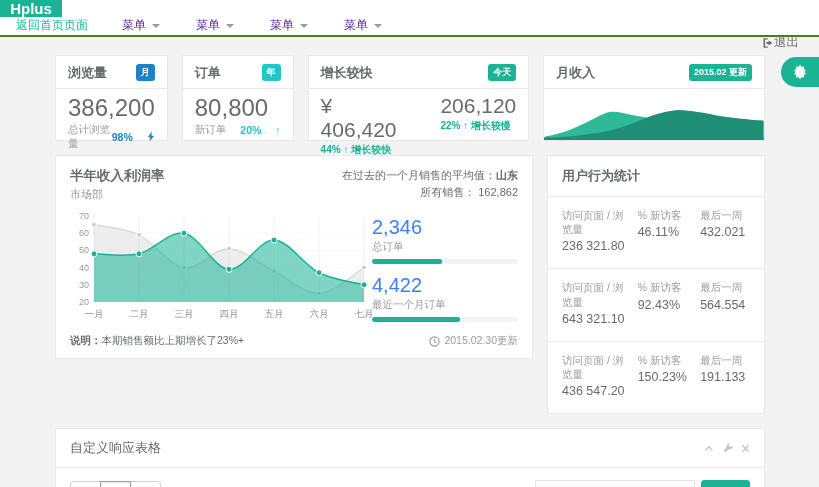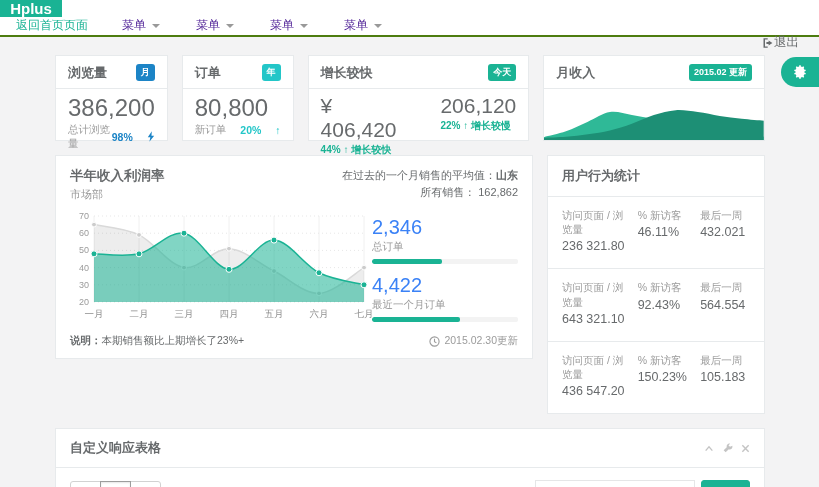--- a/index.html
+++ b/index.html
@@ -68,21 +68,21 @@
   .updated { color:#9b9b9b; display:inline-flex; align-items:center; gap:4px; }
   
   .bp-head { padding:11px 14px; border-bottom:1px solid #e7eaec; }
   .bp-title { font-size:13px; font-weight:bold; color:#676a6c; }
   .bp-row { display:grid; grid-template-columns:1.25fr 1fr .95fr; gap:10px; padding:11px 14px 15px; border-bottom:1px solid #e7eaec; }
   .bp-row:last-child { border-bottom:none; }
   .bp-lab { font-size:10.5px; color:#9b9b9b; line-height:1.35; }
   .bp-val { font-size:12.5px; color:#676a6c; margin-top:3px; }
   
   .tp-head { padding:10px 14px; border-bottom:1px solid #e7eaec; display:flex; justify-content:space-between; align-items:center; }
-  .tp-title { font-size:13px; font-weight:bold; color:#676a6c; }
+  .tp-title { font-size:13px; font-weight:normal; color:#676a6c; }
   .tp-tools { display:flex; gap:8px; align-items:center; }
   .tool { cursor:pointer; line-height:0; }
   .tp-body { padding:12px 14px 0; }
   .tp-controls { display:flex; justify-content:space-between; align-items:center; }
   .btn-group { display:flex; }
   .range-btn { background:#fff; border:1px solid #d2d2d2; color:#676a6c; font-size:11px; padding:4px 9px;
                cursor:pointer; margin-left:-1px; font-family:inherit; }
   .range-btn:first-child { margin-left:0; border-radius:3px 0 0 3px; }
   .range-btn:last-child { border-radius:0 3px 3px 0; }
   .range-btn.active { border-color:#9d9d9d; position:relative; z-index:1; box-shadow:inset 0 1px 2px rgba(0,0,0,.1); }
@@ -335,21 +335,21 @@
         <div>
             <div class="bp-lab">访问页面 / 浏览量</div>
             <div class="bp-val">436 547.20</div>
           </div>
         <div>
             <div class="bp-lab">% 新访客</div>
             <div class="bp-val">150.23%</div>
           </div>
         <div>
             <div class="bp-lab">最后一周</div>
-            <div class="bp-val">105.183</div>
+            <div class="bp-val">191.133</div>
           </div>
       </div>
     </div>
   </div>
 
   <div class="ibox">
     <div class="tp-head">
       <span class="tp-title">自定义响应表格</span>
       <span class="tp-tools">
         <span class="tool"><svg width="10" height="9" viewBox="0 0 12 9">

